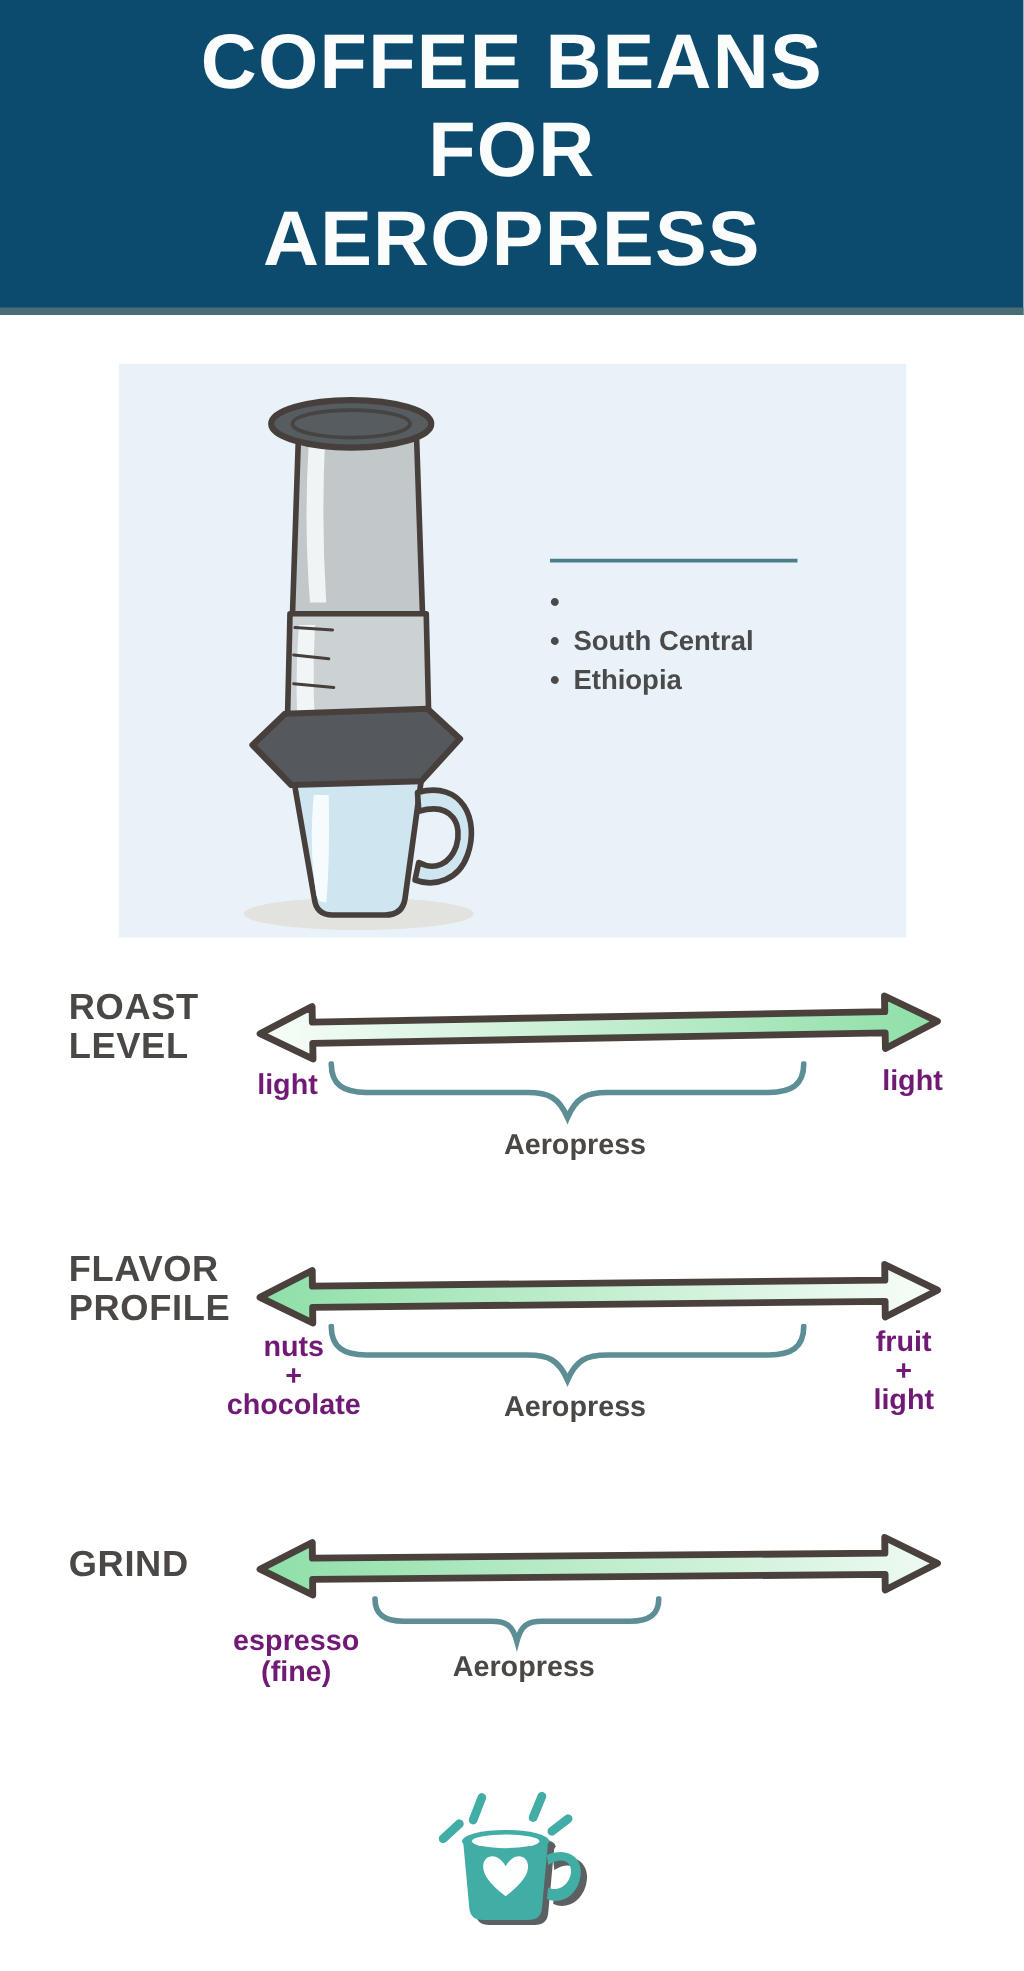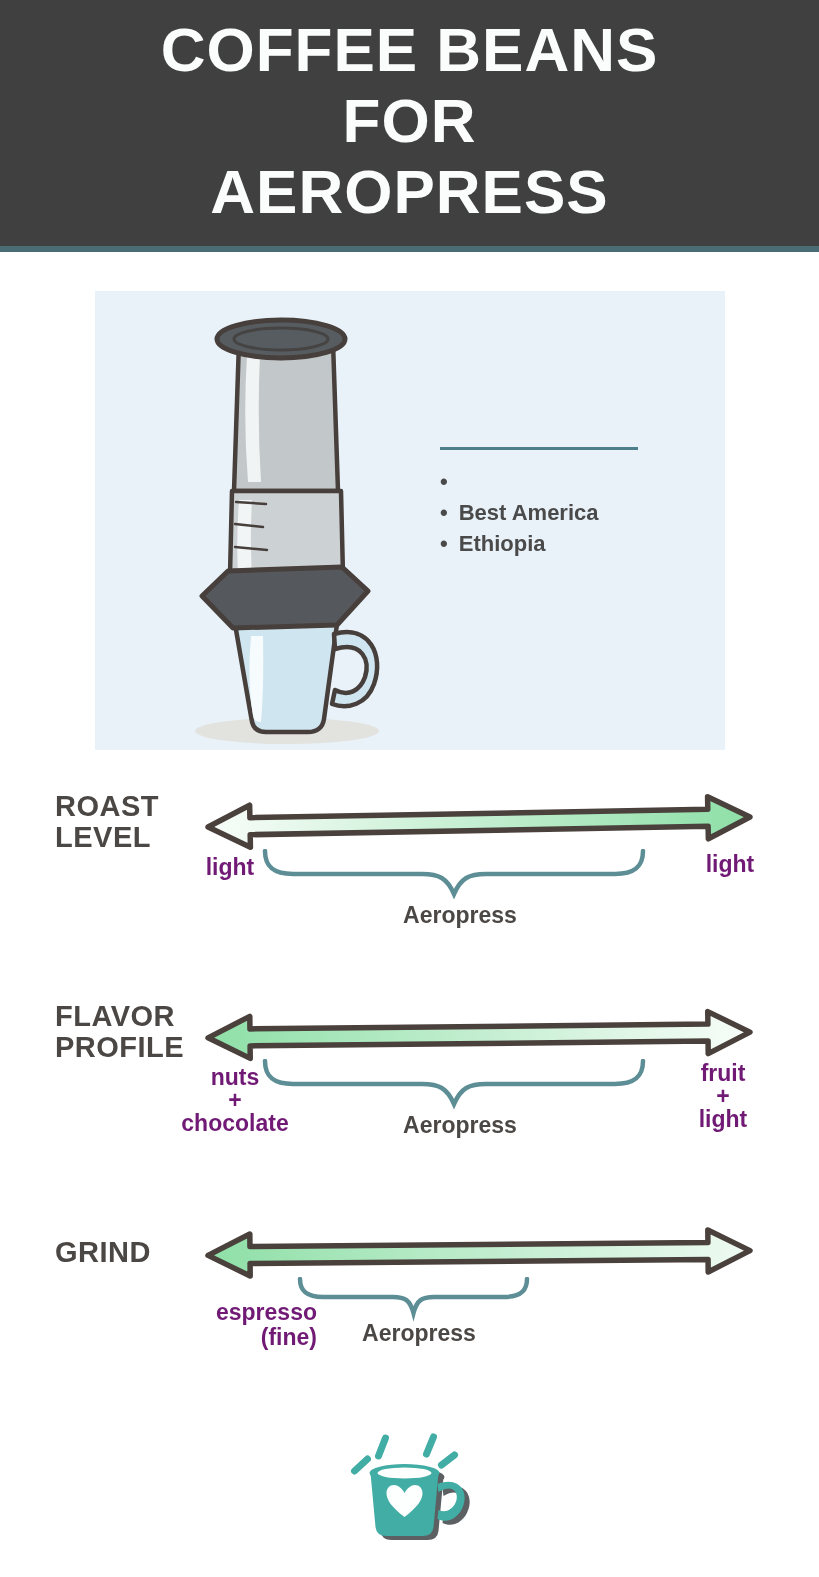--- a/index.html
+++ b/index.html
@@ -3,21 +3,21 @@
 <meta charset="utf-8">
 <style>
   html,body{margin:0;padding:0;background:#ffffff;}
   .page{
     position:relative;width:819px;height:1577px;overflow:hidden;
     background:#ffffff;font-family:"Liberation Sans",sans-serif;
   }
   
   .header{
     position:absolute;left:0;top:0;width:819px;height:246px;
-    background:#404040;border-bottom:6px solid #4a6d75;
+    background:#0c4a6e;border-bottom:6px solid #4a6d75;
   }
   .title{
     margin:0;padding-top:14px;width:100%;text-align:center;
     color:#fbfdfd;font-size:62px;font-weight:800;line-height:71px;
     letter-spacing:1px;white-space:pre-line;
   }
   
   .panel{
     position:absolute;left:95px;top:291px;width:630px;height:459px;
     background:#e9f2f9;
@@ -41,21 +41,21 @@
   }
   .arrow{position:absolute;left:203px;width:552px;height:52px;}
   .tilt-a{transform:rotate(-1.05deg);}
   .tilt-b{transform:rotate(-0.6deg);}
   .tilt-c{transform:rotate(-0.5deg);}
   .brace{position:absolute;}
   .end-label{
     position:absolute;width:160px;text-align:center;
     font-size:23px;font-weight:700;color:#701a75;line-height:23px;white-space:pre-line;
   }
-  .lh25{line-height:25px;text-align:right;}
+  .lh25{line-height:25px;}
   .brace-label{
     position:absolute;width:170px;text-align:center;
     font-size:23px;font-weight:700;color:#4b4744;
   }
   
   .footer-icon{position:absolute;left:338px;top:1408px;}
 </style>
 </head>
 <body>
 
@@ -96,21 +96,21 @@
     </svg>
 
     <div class="origins">
       <div class="origins-underline"></div>
       <ul class="origins-list">
         <li>
           <span class="bullet-dot">•</span>
         </li>
         <li>
           <span class="bullet-dot">•</span>
-          <span>Best America</span>
+          <span>South Central</span>
         </li>
         <li>
           <span class="bullet-dot">•</span>
           <span>Ethiopia</span>
         </li>
       </ul>
     </div>
   </section>
 
   <div class="scale-label" style="top:791px">ROAST

